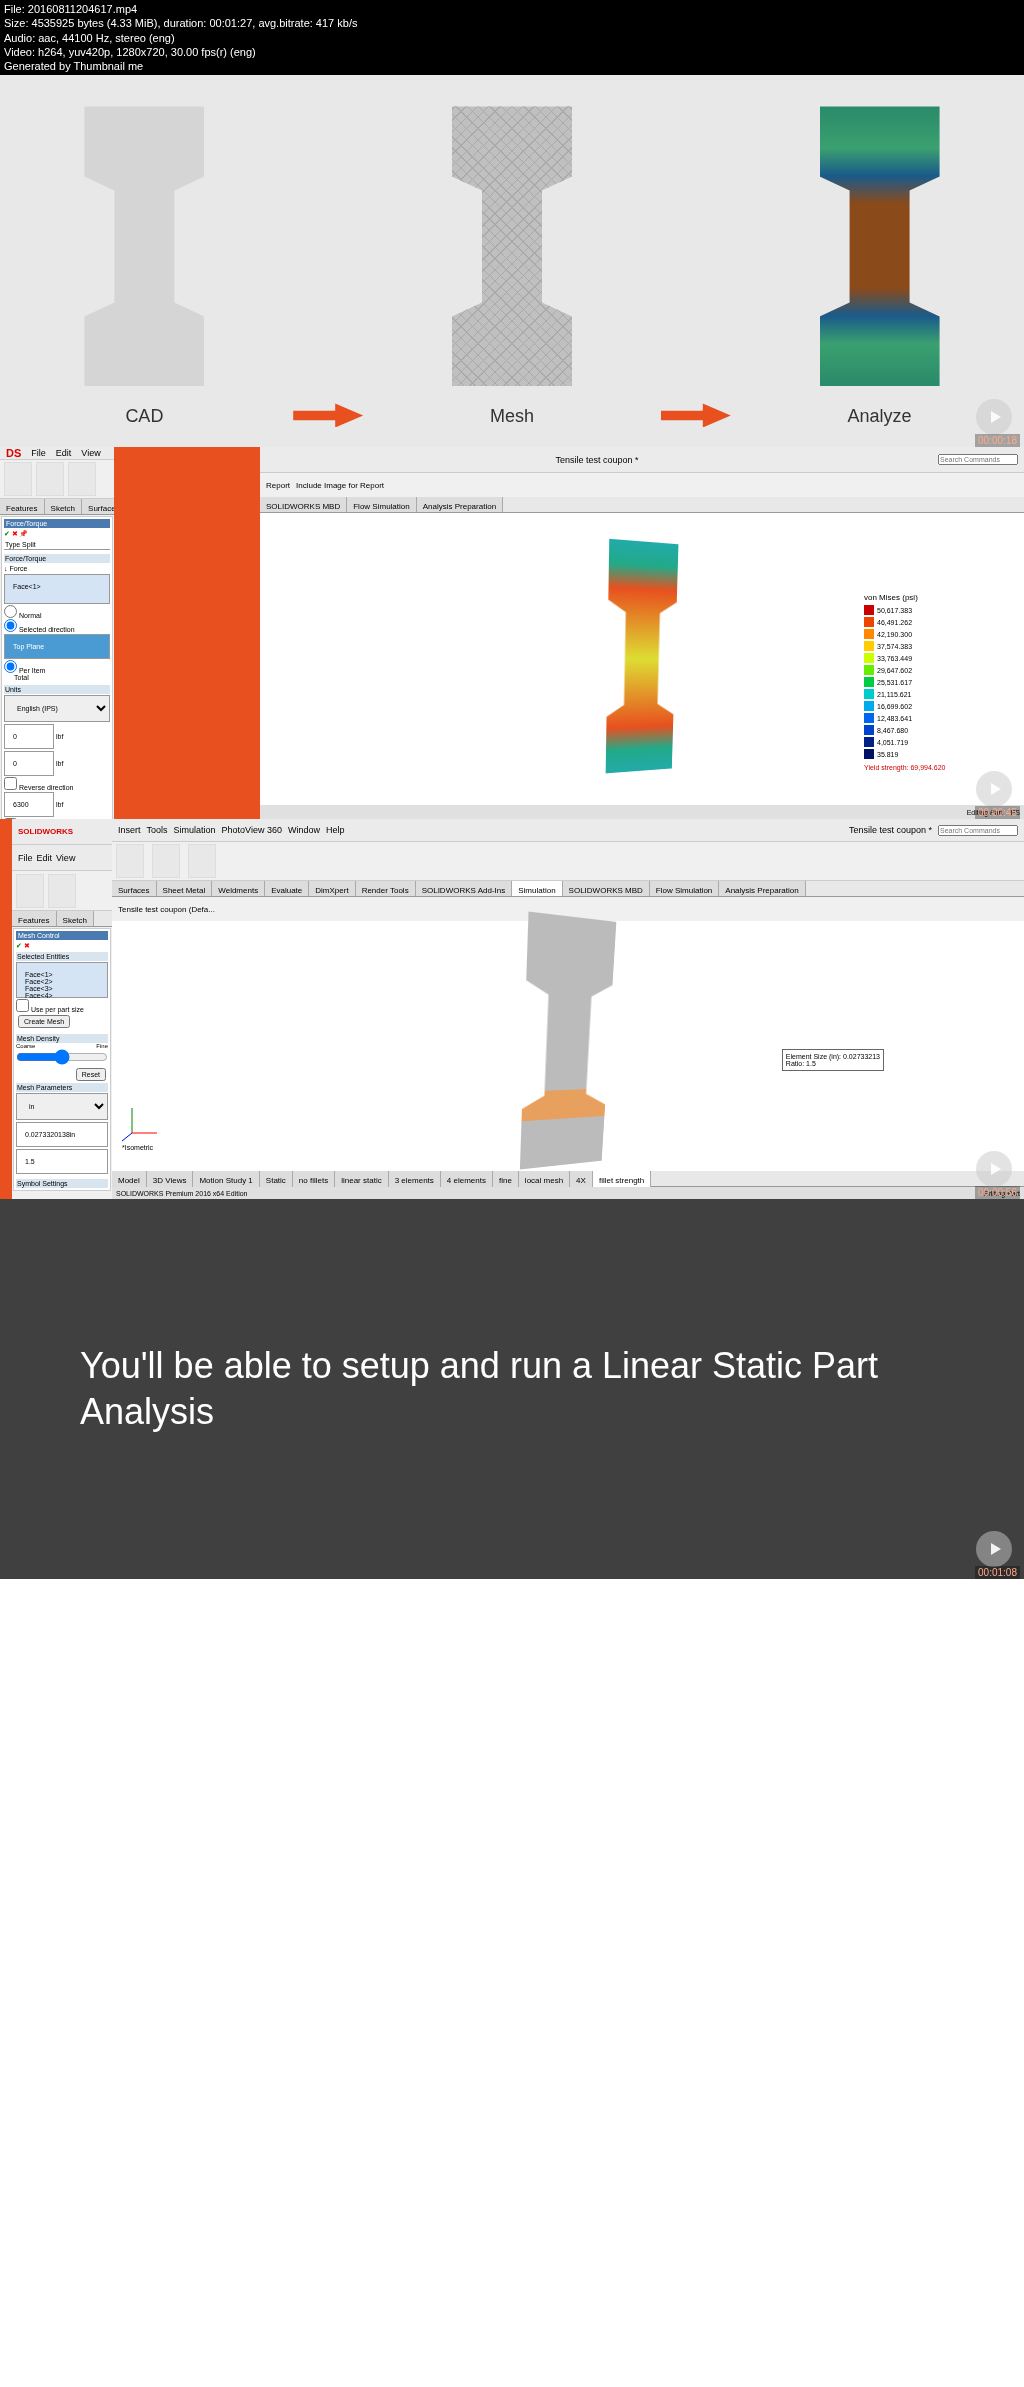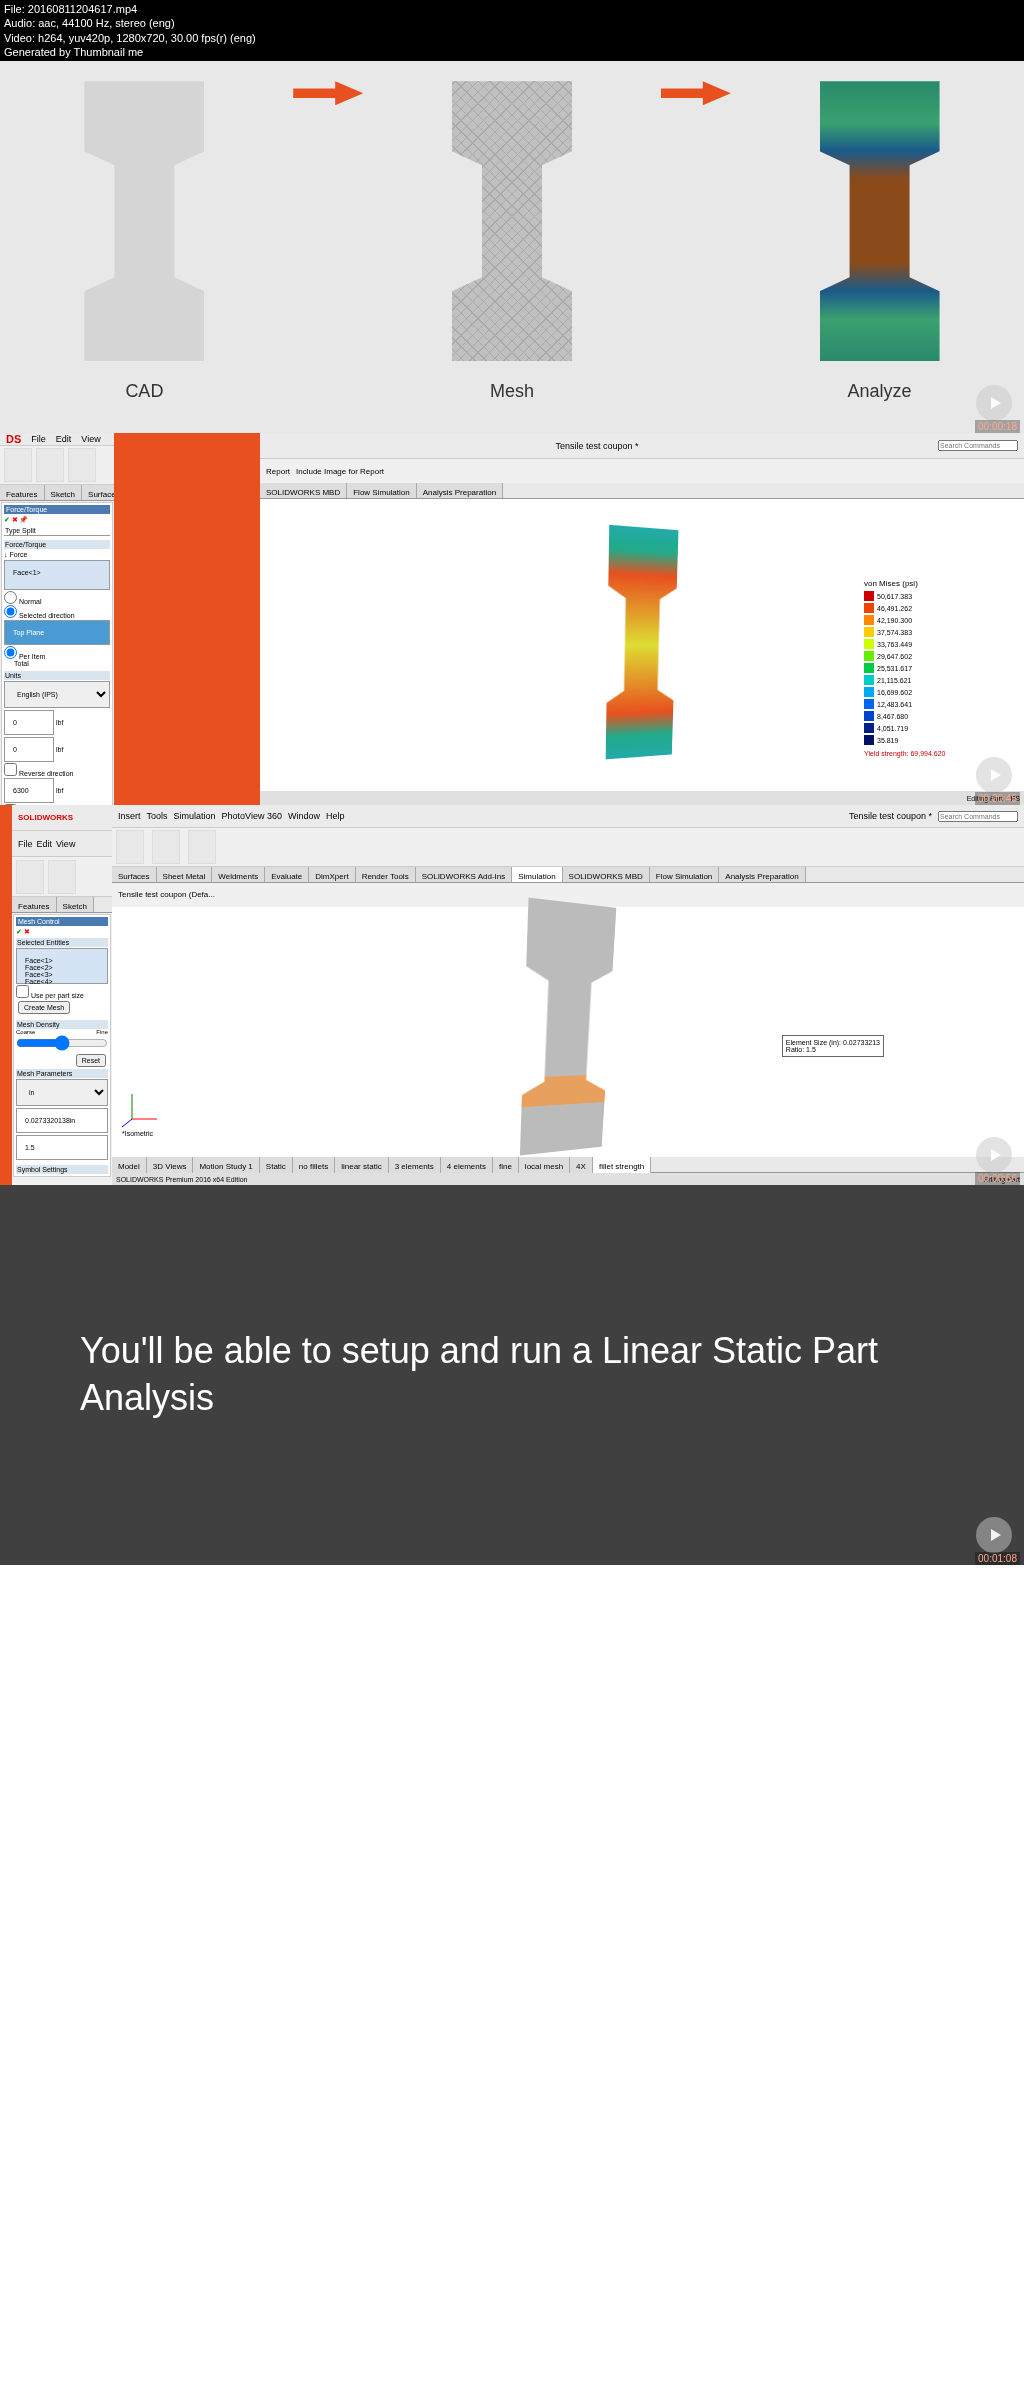--- a/index.html
+++ b/index.html
@@ -1,18 +1,18 @@
 <!DOCTYPE html>
 <html><head>
 <meta charset="utf-8">
 <style>
 *{margin:0;padding:0;box-sizing:border-box;font-family:Arial,sans-serif}
 body{width:1024px;background:#fff}
 .header-black{background:#000;color:#fff;font-size:11px;padding:2px 4px;line-height:1.3}
-.panel1{background:#e8e8e8;height:372px;position:relative;display:flex;align-items:flex-start;justify-content:space-around;padding:20px 40px}
+.panel1{background:#e8e8e8;height:372px;position:relative;display:flex;align-items:flex-end;justify-content:space-around;padding:20px 40px}
 .workflow-item{display:flex;flex-direction:column;align-items:center;gap:20px}
 .workflow-shape{width:120px;height:280px;position:relative}
 .cad-shape{background:#d5d5d5}
 .mesh-shape{background:#c0c0c0;background-image:repeating-linear-gradient(45deg,#aaa 0 1px,transparent 1px 8px),repeating-linear-gradient(-45deg,#aaa 0 1px,transparent 1px 8px)}
 .analyze-shape{background:linear-gradient(to bottom,#2a8a6a 0%,#3aa070 15%,#1a5a8a 25%,#8b4a1a 35%,#8b4a1a 65%,#1a5a8a 75%,#3aa070 85%,#2a8a6a 100%)}
 .dogbone{clip-path:polygon(0 0,100% 0,100% 25%,75% 30%,75% 70%,100% 75%,100% 100%,0 100%,0 75%,25% 70%,25% 30%,0 25%)}
 .workflow-label{font-size:18px;color:#333}
 .arrow{width:70px;height:24px;background:#e8501f;clip-path:polygon(0 30%,60% 30%,60% 0,100% 50%,60% 100%,60% 70%,0 70%)}
 .play-btn{position:absolute;right:12px;bottom:12px;width:36px;height:36px;border-radius:50%;background:rgba(200,200,200,.5);display:flex;align-items:center;justify-content:center}
 .play-btn::after{content:'';border-left:10px solid rgba(255,255,255,.9);border-top:6px solid transparent;border-bottom:6px solid transparent;margin-left:3px}
@@ -46,20 +46,21 @@
 .panel4-text{color:#fff;font-size:36px;font-weight:300;line-height:1.3}
 .sw-bottom{height:14px;background:#e0e0e0;font-size:7px;display:flex;align-items:center;padding:0 4px;justify-content:space-between}
 .sw-midtoolbar{height:16px;background:#f0f0f0;font-size:8px;display:flex;align-items:center;padding:12px 6px;gap:6px}
 .triad{position:absolute;left:10px;bottom:20px;font-size:7px}
 </style>
 </head>
 <body>
 
 <div class="header-black">
   <div>File: 20160811204617.mp4</div>
+  <div>Size: 4535925 bytes (4.33 MiB), duration: 00:01:27, avg.bitrate: 417 kb/s</div>
   <div>Audio: aac, 44100 Hz, stereo (eng)</div>
   <div>Video: h264, yuv420p, 1280x720, 30.00 fps(r) (eng)</div>
   <div>Generated by Thumbnail me</div>
 </div>
 
 <div class="panel1">
   <div class="workflow-item">
     <div class="workflow-shape cad-shape dogbone"></div>
     <div class="workflow-label">CAD</div>
   </div>

